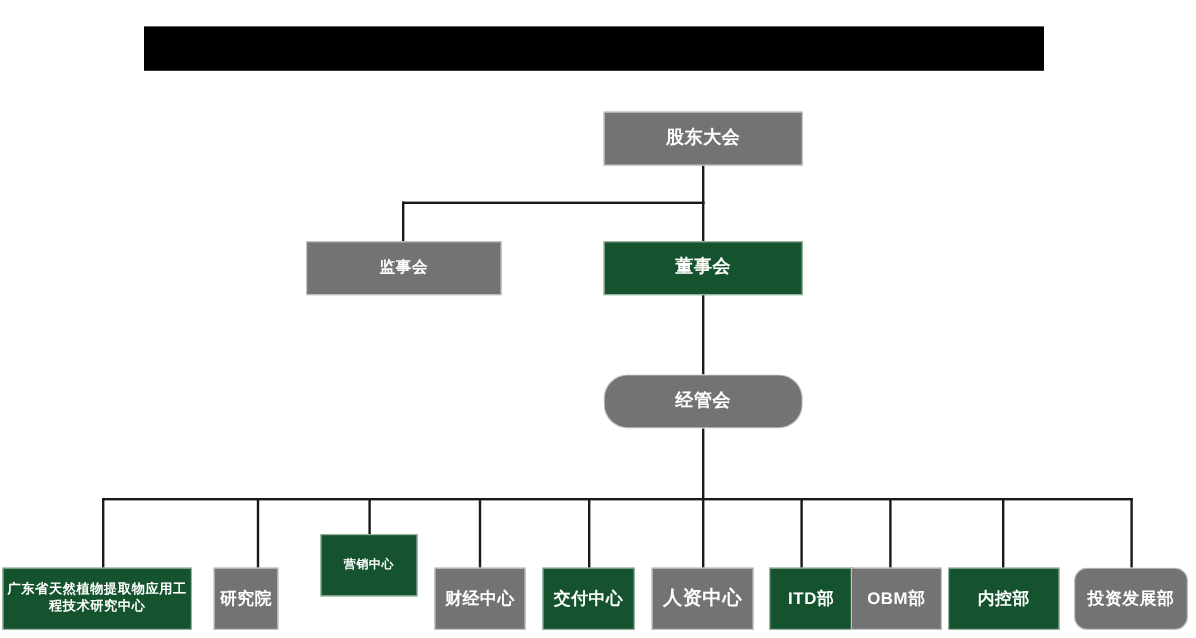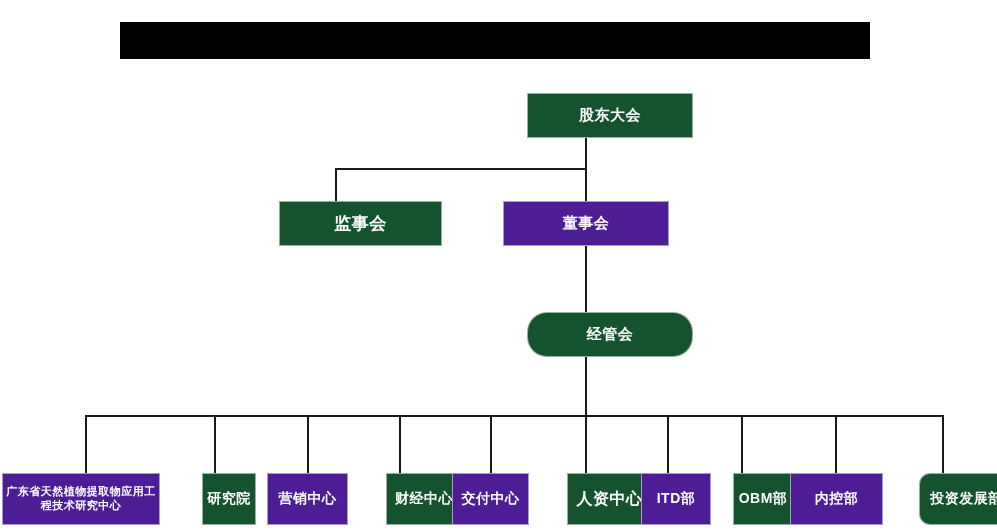--- a/index.html
+++ b/index.html
@@ -37,22 +37,22 @@
     align-items: center;
     justify-content: center;
     text-align: center;
     color: #ffffff;
     font-weight: bold;
     line-height: 1.25;
     border: 1px solid rgba(255,255,255,0.55);
     z-index: 3;
     letter-spacing: 0.5px;
   }
-  .node.dark  { background: #14532d; margin-left: 24px; }
-  .node.light { background: #4c1d95; }
+  .node.dark  { background: #737373; }
+  .node.light { background: #14532d; }
 
   .node .label {
     display: block;
     padding: 0 3px;
   }
 
   
   .line {
     position: absolute;
     background: #1a1a1a;
@@ -84,51 +84,51 @@
       <div class="line v" style="left: 585px; top: 415px; height: 58px;"></div>
       <div class="line v" style="left: 667px; top: 415px; height: 58px;"></div>
       <div class="line v" style="left: 741px; top: 415px; height: 58px;"></div>
       <div class="line v" style="left: 835px; top: 415px; height: 58px;"></div>
       <div class="line v" style="left: 942px; top: 415px; height: 58px;"></div>
     </div>
   <div id="node-layer">
       <div class="node dark" style="left: 503px; top: 93px; width: 166px; height: 45px; font-size: 15px;">
         <span class="label">股东大会</span>
       </div>
-      <div class="node dark" style="left: 255px; top: 201px; width: 163px; height: 45px; font-size: 17px;">
+      <div class="node dark" style="left: 255px; top: 201px; width: 163px; height: 45px; font-size: 13px;">
         <span class="label">监事会</span>
       </div>
       <div class="node light" style="left: 503px; top: 201px; width: 166px; height: 45px; font-size: 15px;">
         <span class="label">董事会</span>
       </div>
       <div class="node dark" style="left: 503px; top: 312px; width: 166px; height: 45px; font-size: 15px; border-radius: 20px;">
         <span class="label">经管会</span>
       </div>
       <div class="node light" style="left: 2px; top: 473px; width: 158px; height: 52px; font-size: 11px;">
         <span class="label">广东省天然植物提取物应用工程技术研究中心</span>
       </div>
       <div class="node dark" style="left: 178px; top: 473px; width: 54px; height: 52px; font-size: 14px;">
         <span class="label">研究院</span>
       </div>
-      <div class="node light" style="left: 267px; top: 473px; width: 81px; height: 52px; font-size: 14px; text-align: center;">
+      <div class="node light" style="left: 267px; top: 445px; width: 81px; height: 52px; font-size: 10px; text-align: center;">
         <span class="label">营销中心</span>
       </div>
       <div class="node dark" style="left: 362px; top: 473px; width: 76px; height: 52px; font-size: 14px;">
         <span class="label">财经中心</span>
       </div>
       <div class="node light" style="left: 452px; top: 473px; width: 77px; height: 52px; font-size: 14px;">
         <span class="label">交付中心</span>
       </div>
       <div class="node dark" style="left: 543px; top: 473px; width: 85px; height: 52px; font-size: 16px;">
         <span class="label">人资中心</span>
       </div>
       <div class="node light" style="left: 641px; top: 473px; width: 70px; height: 52px; font-size: 14px;">
         <span class="label">ITD部</span>
       </div>
-      <div class="node dark" style="left: 709px; top: 473px; width: 60px; height: 52px; font-size: 14px;">
+      <div class="node dark" style="left: 709px; top: 473px; width: 76px; height: 52px; font-size: 14px;">
         <span class="label">OBM部</span>
       </div>
       <div class="node light" style="left: 790px; top: 473px; width: 93px; height: 52px; font-size: 14px;">
         <span class="label">内控部</span>
       </div>
       <div class="node dark" style="left: 895px; top: 473px; width: 95px; height: 52px; font-size: 14px; border-radius: 11px;">
         <span class="label">投资发展部</span>
       </div>
     </div>
 

